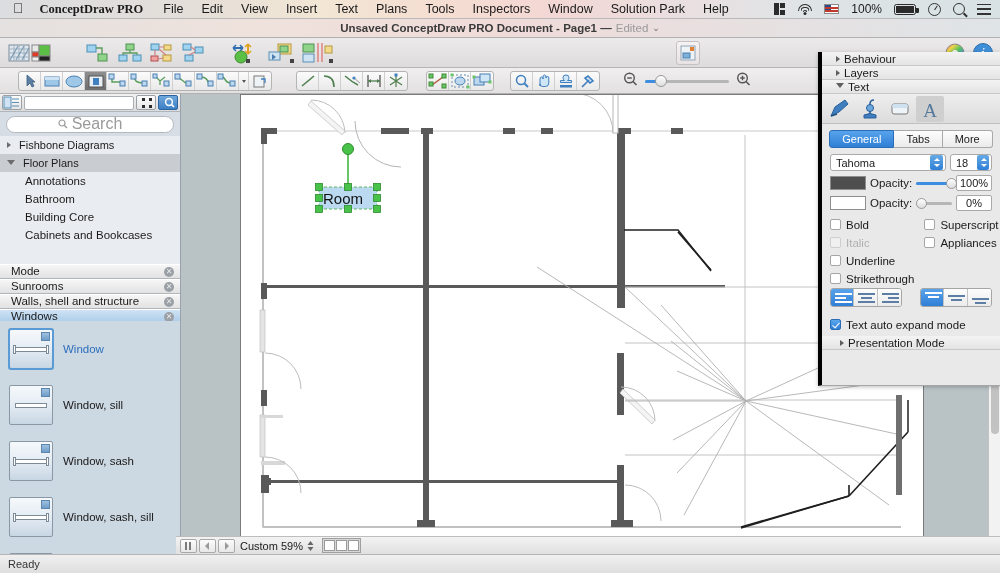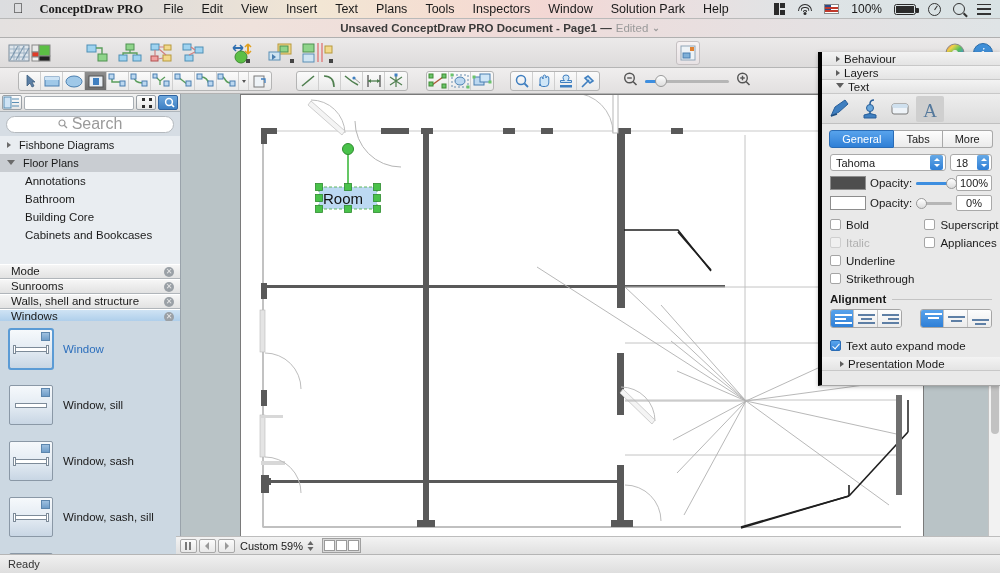--- a/index.html
+++ b/index.html
@@ -931,24 +931,20 @@
           <span class="box"></span>
           <span>Superscript</span>
         </div>
       <div class="cb">
           <span class="box"></span>
           <span>Appliances</span>
         </div>
     </div>
   </div>
 
-  <div class="sechead" style="padding-top:7px">
-    <span>Alignment</span>
-    <span class="rule"></span>
-  </div>
 
   <div style="display:flex;gap:18px;padding:2px 8px">
     <div class="aligngrp">
       <div class="alignbtn on">
         <i style="top:4px;width:17px"></i>
           <i style="top:8px;width:11px"></i>
           <i style="top:12px;width:17px"></i>
       </div>
       <div class="alignbtn">
         <i style="top:4px;width:17px"></i>

